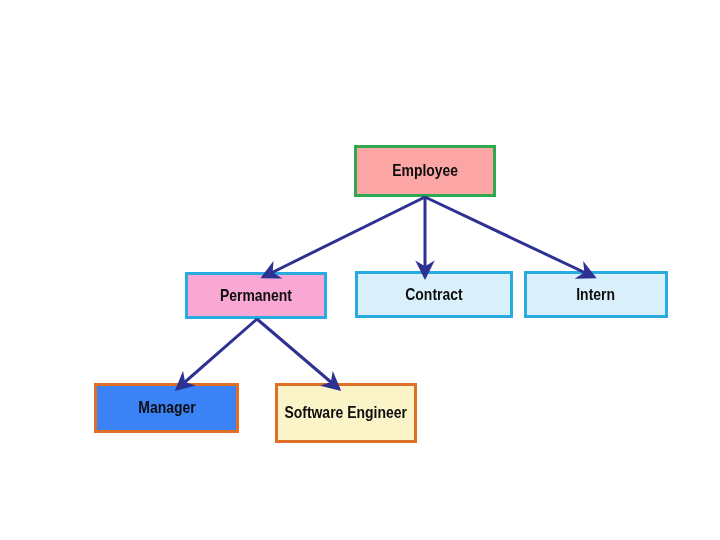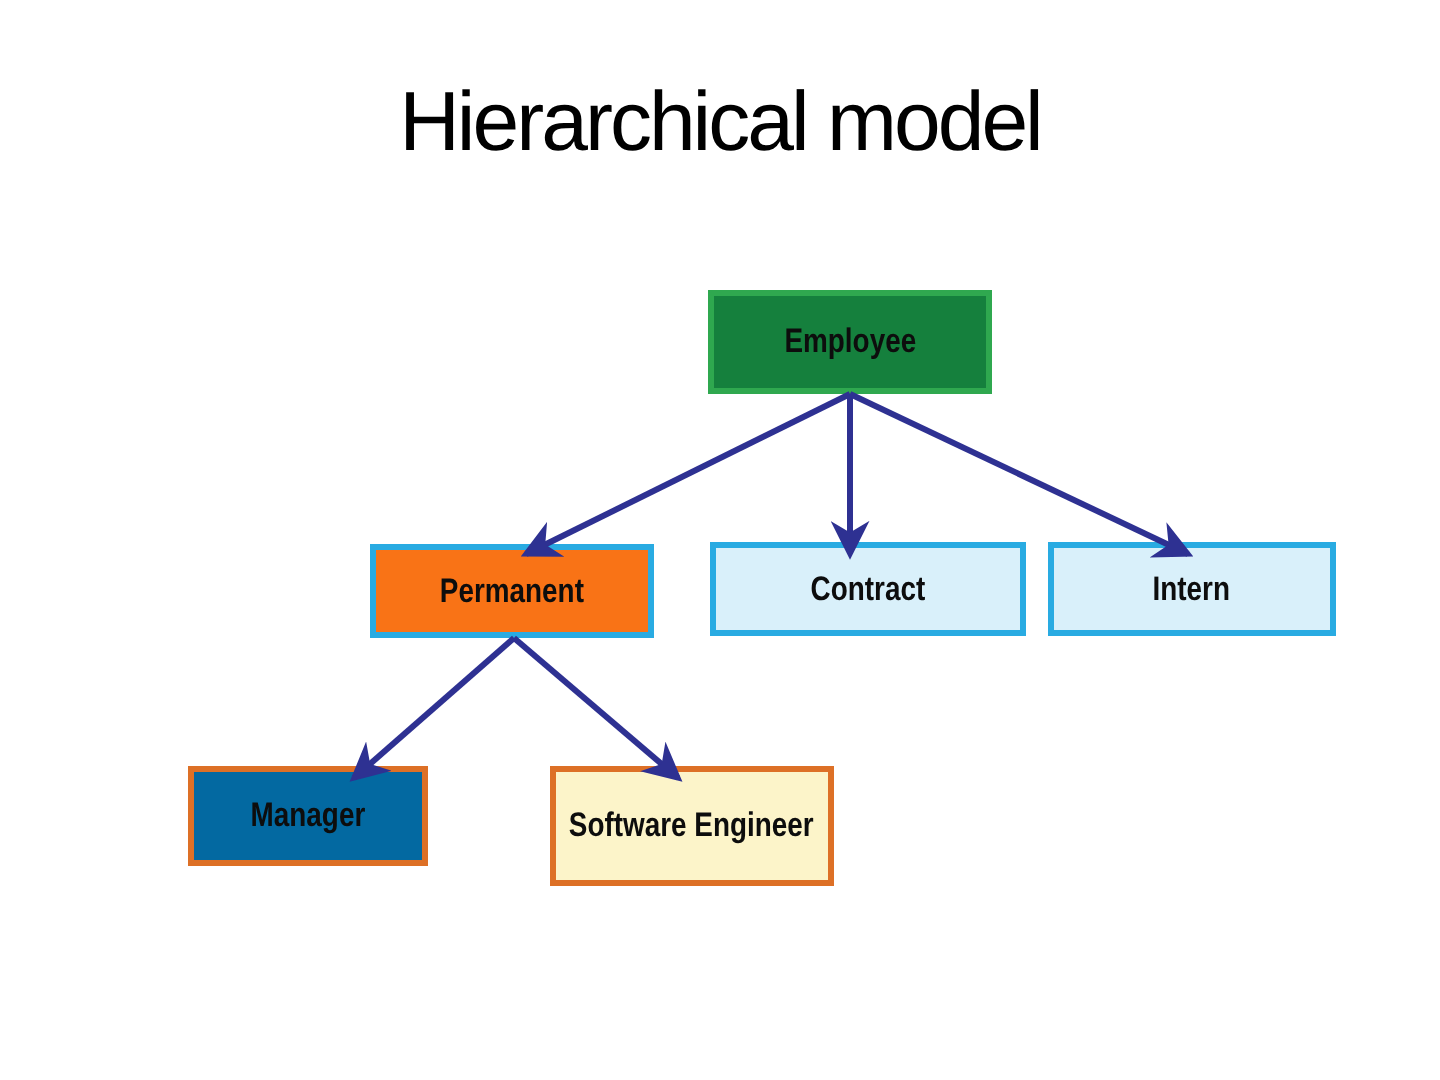--- a/index.html
+++ b/index.html
@@ -57,37 +57,36 @@
     position: absolute;
     left: 0;
     top: 0;
     pointer-events: none;
   }
 </style>
 </head>
 <body>
 
 <div class="slide">
-  <h1 class="title">Hierarchical model</h1>
 
   <div class="diagram">
     <div id="nodes">
-        <div class="node" style="left: 354px; top: 145px; width: 142px; height: 52px; background: #15803d; border-color: rgb(47, 168, 79);">
+        <div class="node" style="left: 354px; top: 145px; width: 142px; height: 52px; background: #fca5a5; border-color: rgb(47, 168, 79);">
           <span class="node-label">Employee</span>
         </div>
-        <div class="node" style="left: 185px; top: 272px; width: 142px; height: 47px; background: #f97316; border-color: rgb(41, 171, 226);">
+        <div class="node" style="left: 185px; top: 272px; width: 142px; height: 47px; background: #f9a8d4; border-color: rgb(41, 171, 226);">
           <span class="node-label">Permanent</span>
         </div>
         <div class="node" style="left: 355px; top: 271px; width: 158px; height: 47px; background: rgb(217, 240, 250); border-color: rgb(41, 171, 226);">
           <span class="node-label">Contract</span>
         </div>
         <div class="node" style="left: 524px; top: 271px; width: 144px; height: 47px; background: rgb(217, 240, 250); border-color: rgb(41, 171, 226);">
           <span class="node-label">Intern</span>
         </div>
-        <div class="node" style="left: 94px; top: 383px; width: 120px; height: 50px; background: #0369a1; border-color: rgb(221, 112, 38);">
+        <div class="node" style="left: 94px; top: 383px; width: 145px; height: 50px; background: #3b82f6; border-color: rgb(221, 112, 38);">
           <span class="node-label">Manager</span>
         </div>
         <div class="node" style="left: 275px; top: 383px; width: 142px; height: 60px; background: rgb(252, 244, 201); border-color: rgb(221, 112, 38);">
           <span class="node-label">Software Engineer</span>
         </div>
       </div>
 
     <svg id="edges" width="720" height="540" viewBox="0 0 720 540" xmlns="http://www.w3.org/2000/svg">
       <defs>
         <marker id="arrowhead" viewBox="0 0 10 10" refX="8.5" refY="5" markerWidth="6.5" markerHeight="6.5" orient="auto">

